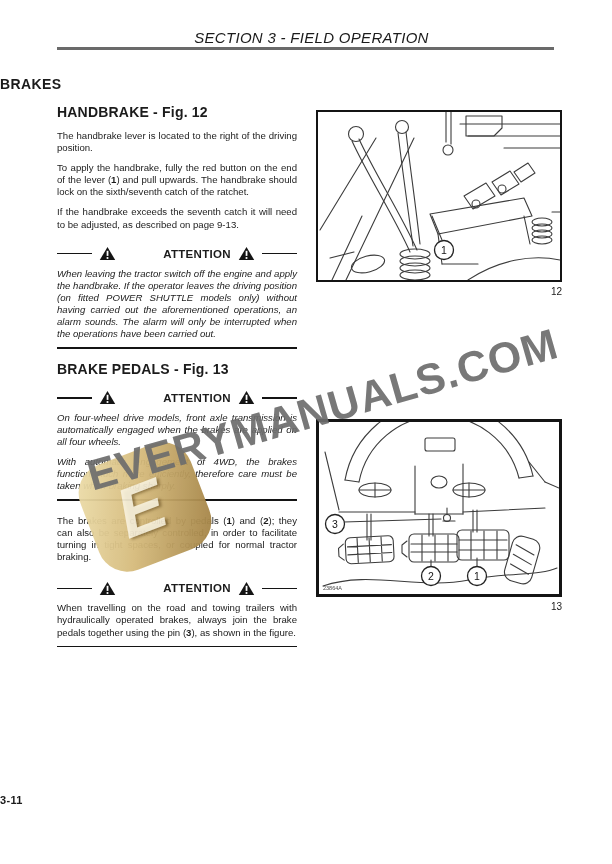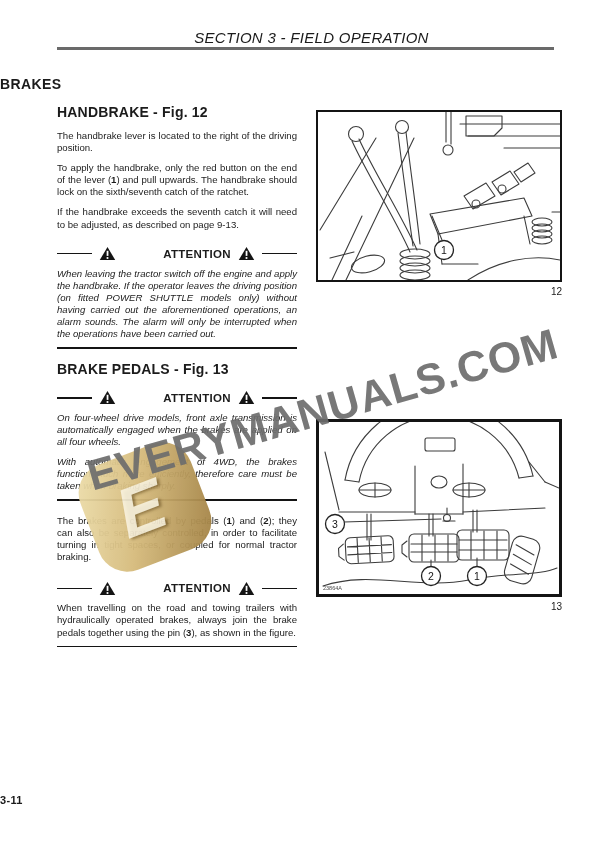--- a/index.html
+++ b/index.html
@@ -82,21 +82,21 @@
   <div class="section-header">SECTION 3 - FIELD OPERATION</div>
   <div class="header-rule"></div>
   <div class="page-title">BRAKES</div>
 
   <div class="left-col">
 
     <h3 class="col-heading">HANDBRAKE - Fig. 12</h3>
 
     <p><span>The handbrake lever is located to the right of the driving position.</span></p>
 
-    <p><span>To apply the handbrake, only the red button on the end of the lever (</span><b>1</b><span>) and pull upwards. The handbrake should lock on the sixth/seventh catch of the ratchet.</span></p>
+    <p><span>To apply the handbrake, fully the red button on the end of the lever (</span><b>1</b><span>) and pull upwards. The handbrake should lock on the sixth/seventh catch of the ratchet.</span></p>
 
     <p><span>If the handbrake exceeds the seventh catch it will need to be adjusted, as described on page 9-13.</span></p>
 
 
     <div class="att-head">
       <span class="att-line"></span>
       <span>
           <svg class="warn-svg" viewBox="0 0 22 19">
             <path d="M11 1 L21 18 H1 Z" fill="#141414"></path>
             <rect x="9.9" y="6" width="2.3" height="6.6" fill="#fff"></rect>

